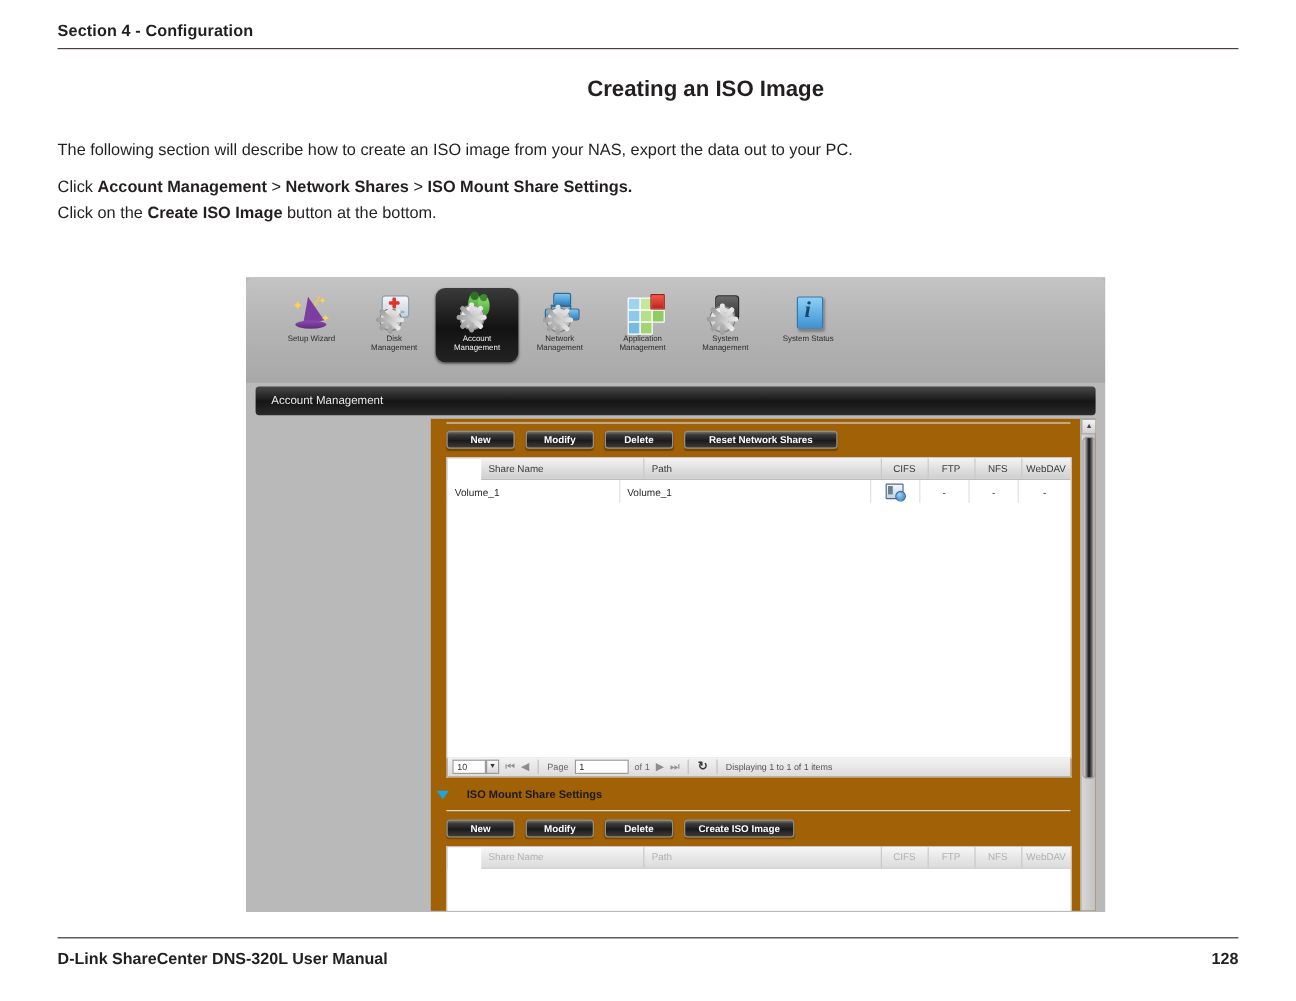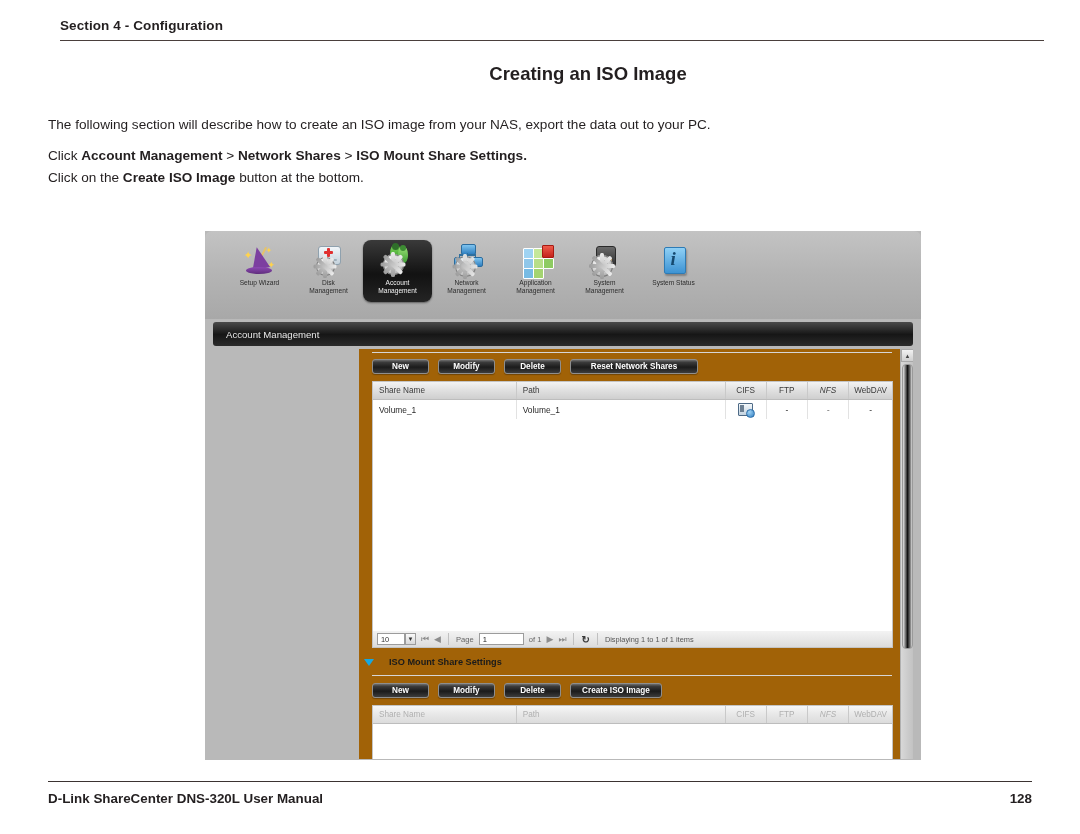--- a/index.html
+++ b/index.html
@@ -9,21 +9,21 @@
     font-family:"Liberation Sans", sans-serif;
     color:#231f20;
     overflow:hidden;
     position:relative;
   }
 
   
   .page{position:absolute;inset:0;}
 
   .doc-header{
-    position:absolute;left:48px;top:18px;width:984px;margin-left:12px;
+    position:absolute;left:48px;top:18px;width:984px;
   }
   .doc-header .section-label{
     font-size:13.5px;font-weight:bold;letter-spacing:.1px;color:#231f20;
   }
   .doc-header .rule{
     margin-top:7px;border-bottom:1.6px solid #4a3f3c;width:984px;
   }
 
   .doc-title{
     position:absolute;top:63px;left:0;width:1080px;text-align:center;
@@ -253,39 +253,40 @@
 
   
   .grid{
     position:absolute;left:13px;width:521px;border:1px solid #c4c4c4;box-sizing:border-box;
     background:#fff;
   }
   .grid .hdr{
     display:flex;height:17px;align-items:stretch;
     background:linear-gradient(180deg,#f3f3f3 0%,#dedede 55%,#cfcfcf 100%);
     border-bottom:1px solid #bdbdbd;
+    margin-left:28px;
   }
   .grid .hdr div{
     font-size:8.2px;color:#3a3a3a;display:flex;align-items:center;padding-left:6px;
     border-right:1px solid #c9c9c9;box-sizing:border-box;
   }
   .grid .hdr div:last-child{border-right:none;}
   .grid .hdr .c-center{justify-content:center;padding-left:0;}
   .grid .row{display:flex;height:19px;align-items:stretch;background:#fff;}
   .grid .row div{
     font-size:8.4px;color:#2a2a2a;display:flex;align-items:center;padding-left:6px;
     border-right:1px solid #e2e2e2;box-sizing:border-box;
   }
   .grid .row div:last-child{border-right:none;}
   .grid .row .c-center{justify-content:center;padding-left:0;}
   .col-share{width:160px;}
   .col-path{width:233px;}
   .col-cifs{width:46px;}
   .col-ftp{width:46px;}
-  .col-nfs{width:46px;font-style:italic;}
+  .col-nfs{width:46px;}
   .col-dav{width:48px;}
   .grid .empty{height:212px;background:#fff;}
 
   .cifs-icon{
     width:13px;height:11px;border:1px solid #4e6a86;border-radius:1px;
     background:linear-gradient(180deg,#f4f8fb,#c3d3e0);position:relative;
   }
   .cifs-icon:before{
     content:"";position:absolute;left:1px;top:1px;width:4px;height:7px;background:#6c7f92;
   }

